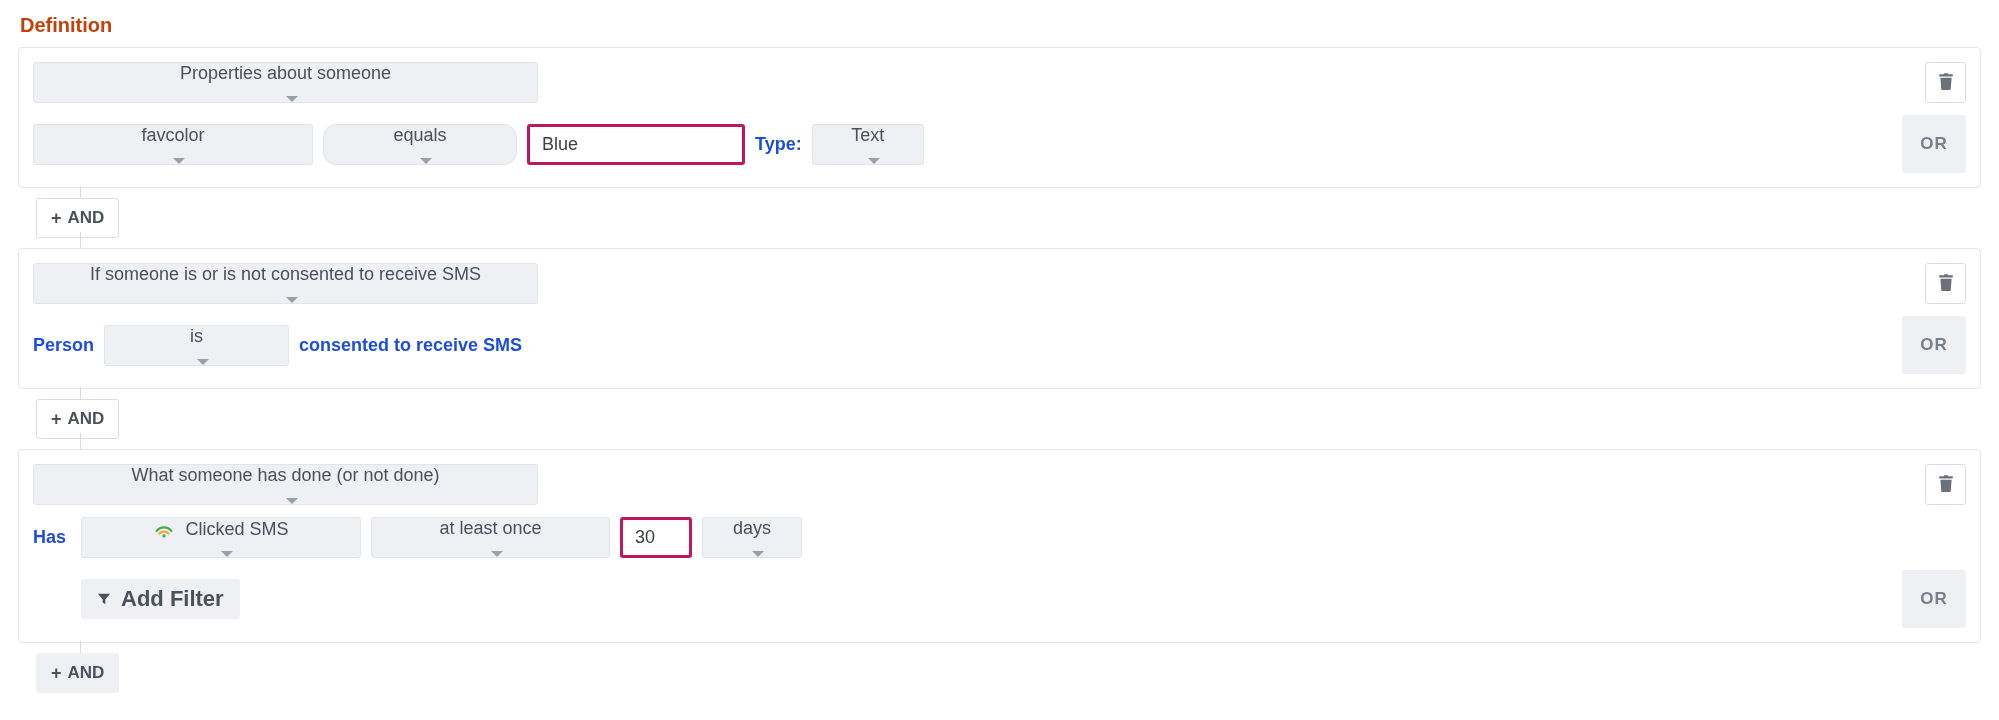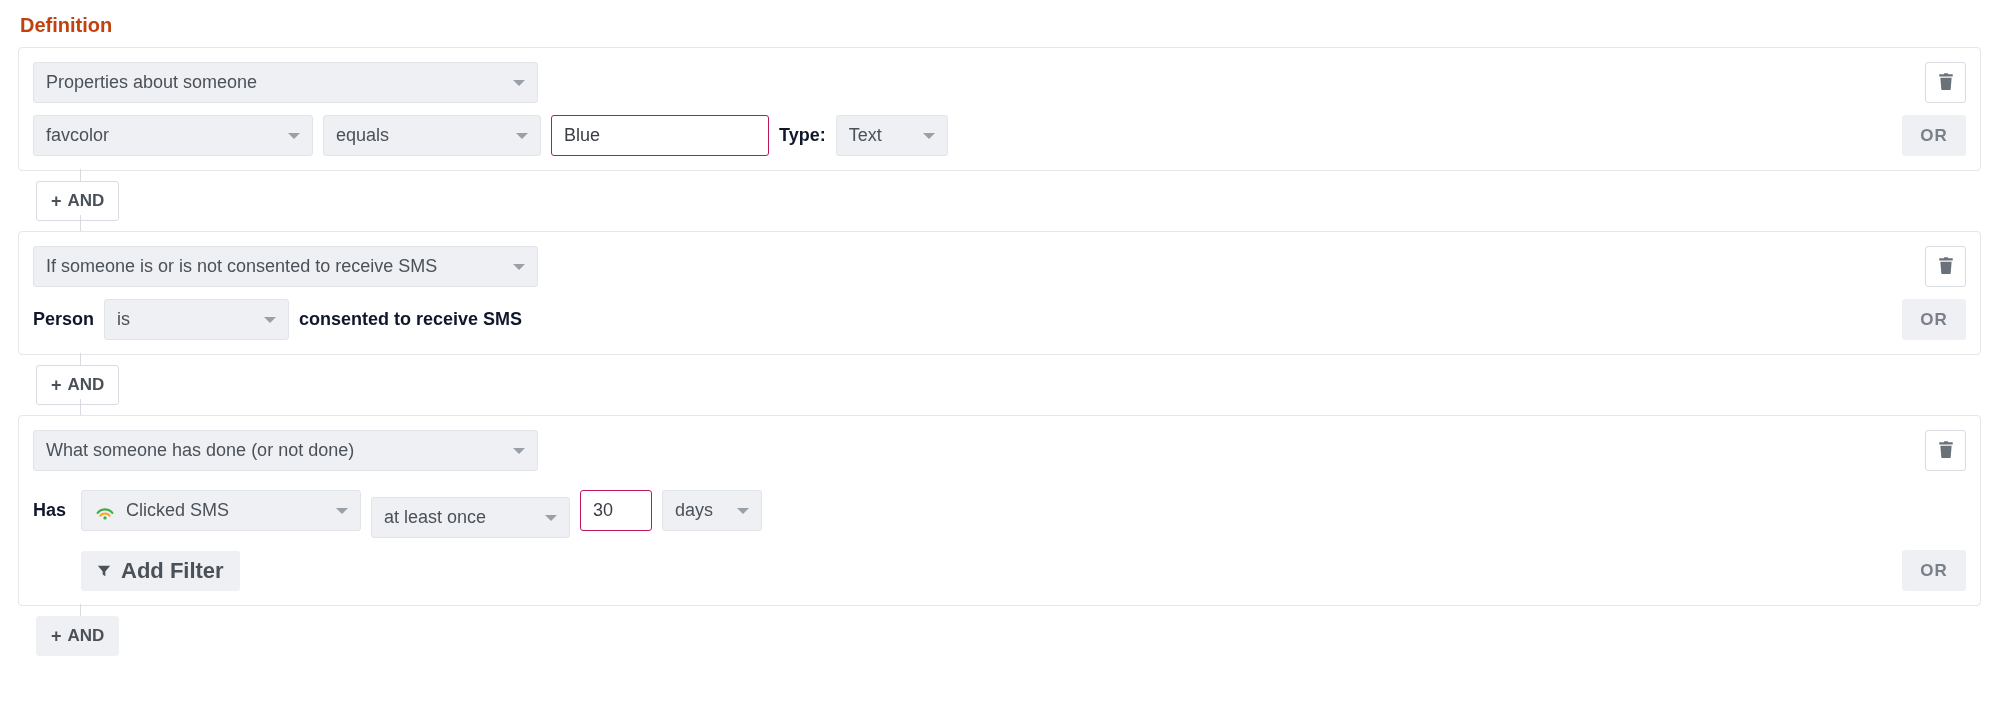--- a/index.html
+++ b/index.html
@@ -45,42 +45,43 @@
     justify-content: space-between;
     background: #eef0f4;
     border: 1px solid #e1e4e9;
     border-radius: 3px;
     color: #4b5158;
     height: 41px;
     padding: 0 12px;
     cursor: pointer;
     position: relative;
     font-size: 18px;
+    flex-direction: column;
   }
   .select .caret {
     margin-left: 12px;
     width: 0; height: 0;
     border-left: 6px solid transparent;
     border-right: 6px solid transparent;
     border-top: 6px solid #9aa0a8;
   }
 
   .text-input {
     height: 41px;
-    border: 1px solid #be185d;
+    border: 3px solid #be185d;
     border-radius: 3px;
     padding: 0 12px;
     font-size: 18px;
     color: #3a3f45;
     background: #fff;
     outline: none;
   }
   .label-strong {
     font-size: 18px;
-    color: #0f172a;
+    color: #1d4ed8;
     font-weight: 700;
   }
 
   
   .icon-btn {
     width: 41px;
     height: 41px;
     border: 1px solid #d9dce2;
     border-radius: 3px;
     background: #fff;
@@ -88,21 +89,21 @@
     align-items: center;
     justify-content: center;
     cursor: pointer;
     color: #6b7178;
   }
   .icon-btn svg { width: 16px; height: 18px; }
 
   
   .or-btn {
     min-width: 64px;
-    height: 41px;
+    height: 58px;
     padding: 0 14px;
     border: none;
     border-radius: 3px;
     background: #eef0f4;
     color: #7a8089;
     font-weight: 700;
     font-size: 17px;
     letter-spacing: 1px;
     cursor: pointer;
   }
@@ -183,26 +184,26 @@
   }
 
   .indent-col {
     width: 38px; 
     flex: 0 0 38px;
   }
 
   
   .w-condition { width: 505px; }
   .w-prop      { width: 280px; }
-  .w-op        { width: 218px; }
+  .w-op        { width: 194px; border-radius: 13px; }
   .w-val       { width: 218px; }
   .w-type      { width: 112px; }
   .w-isnot     { width: 185px; }
   .w-event     { width: 280px; }
-  .w-freq      { width: 199px; margin-top: 14px; }
+  .w-freq      { width: 239px; }
   .w-range     { width: 210px; }
   .w-num       { width: 72px; }
   .w-unit      { width: 100px; align-items: center; }
 </style>
 </head>
 <body>
 
 <div class="wrap">
 
   <div class="section-title">Definition</div>

